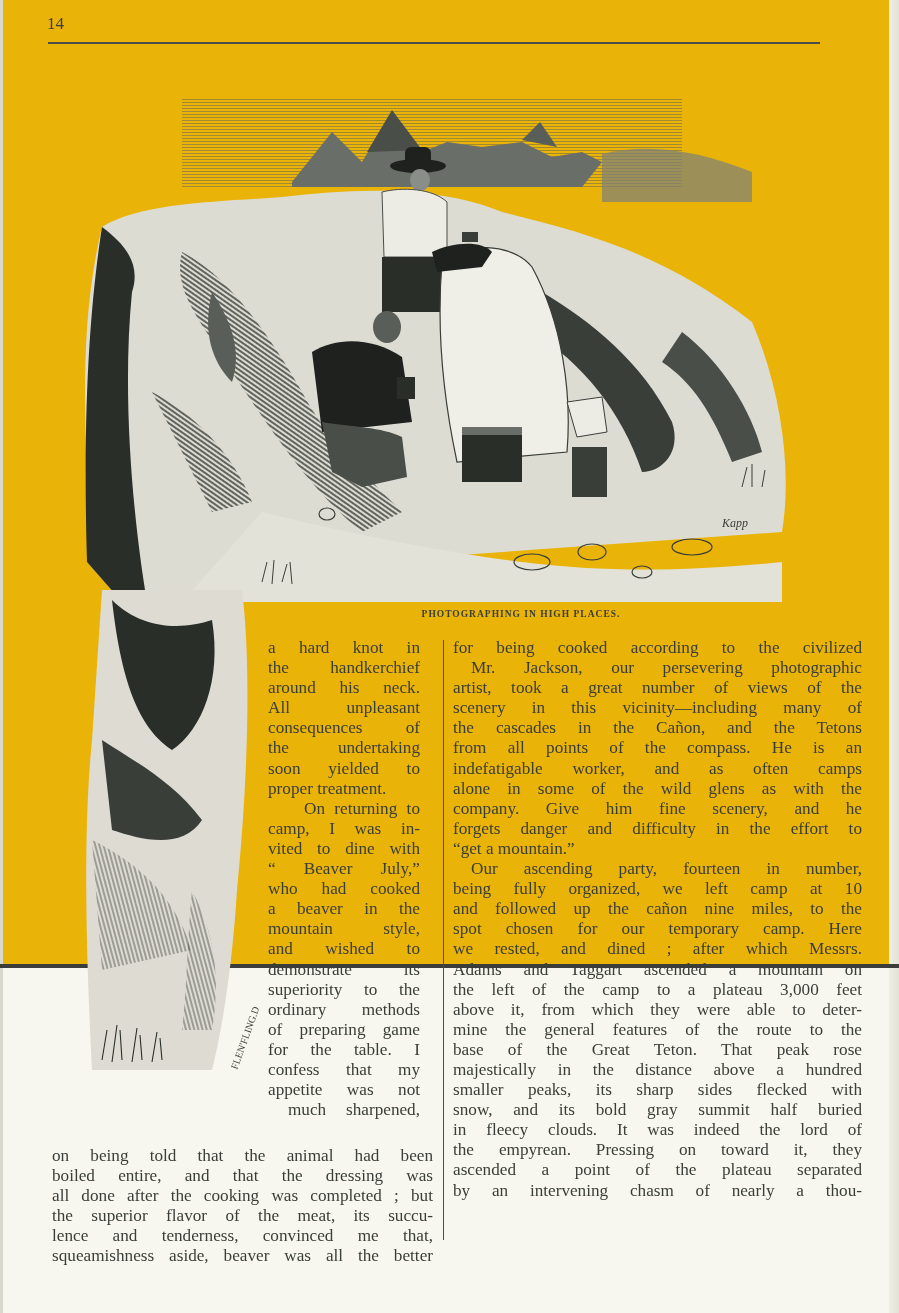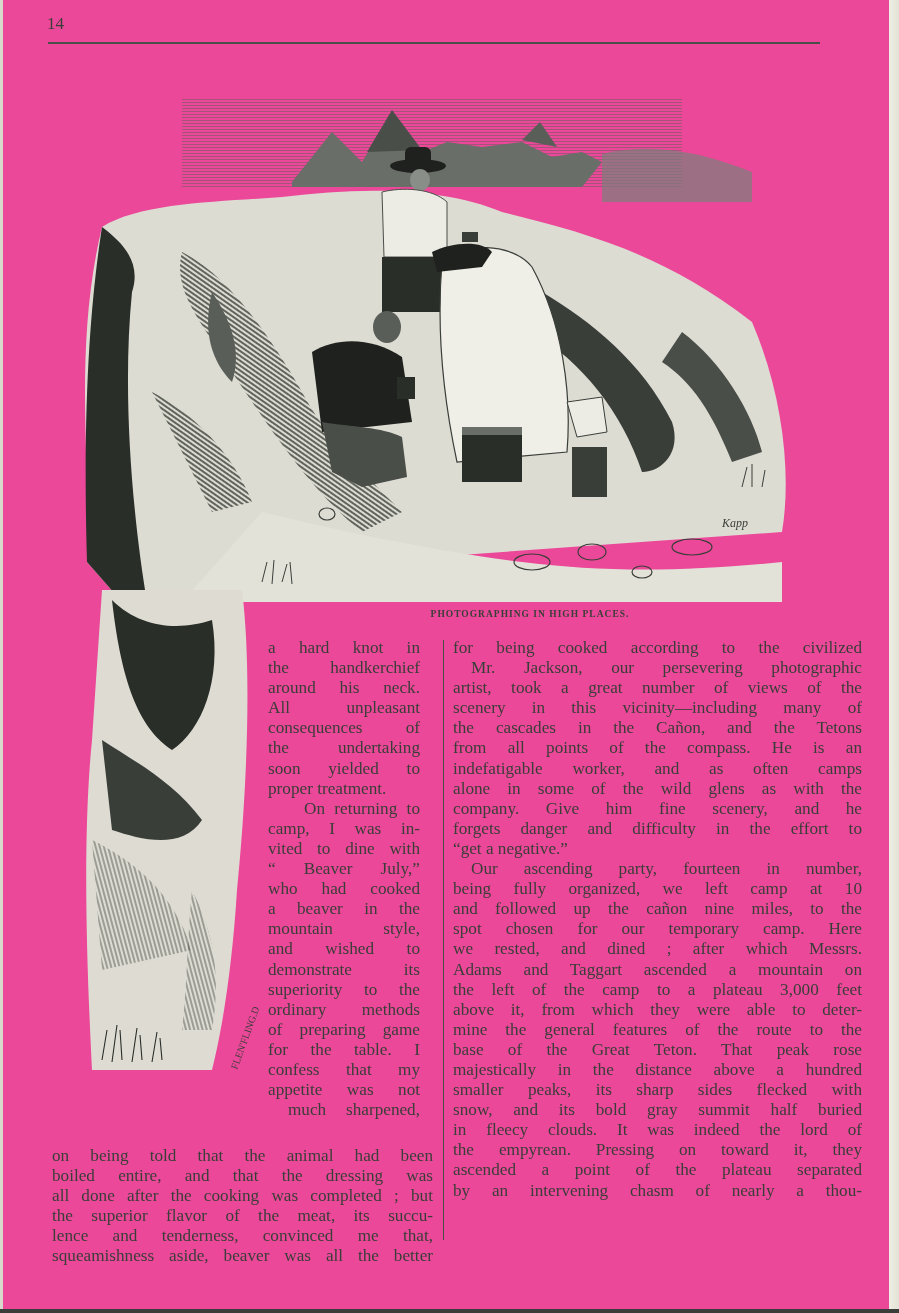--- a/index.html
+++ b/index.html
@@ -1,27 +1,27 @@
 <!DOCTYPE html>
 <html><head>
 <meta charset="utf-8">
 <style>
   html,body{margin:0;padding:0;}
   body{width:899px;height:1313px;background:#f7f7ef;position:relative;overflow:hidden;
        font-family:"Liberation Serif","DejaVu Serif",serif;color:#3a3e38;}
-  .page{position:absolute;left:0;top:0;width:899px;height:1313px;background:#ec4899;}
+  .page{position:absolute;left:0;top:0;width:899px;height:968px;background:#eab308;}
   .right-edge{position:absolute;right:0;top:0;width:10px;height:1313px;
        background:linear-gradient(to right,#eeeee4,#e2e2d6);}
   .bottom-edge{position:absolute;left:0;bottom:0;width:899px;height:4px;background:#3a3d3a;}
   .left-edge{position:absolute;left:0;top:0;width:3px;height:1313px;background:#d8d8cc;}
   .page-number{position:absolute;left:47px;top:14px;font-size:17px;color:#3a3e38;}
   .header-rule{position:absolute;left:48px;top:42px;width:772px;height:2px;background:#4a4d48;}
   .illustration{position:absolute;left:62px;top:92px;width:780px;height:510px;}
   .illustration-lower{position:absolute;left:62px;top:590px;width:215px;height:520px;}
-  .caption{position:absolute;left:380px;top:609px;width:300px;text-align:center;
+  .caption{position:absolute;left:371px;top:609px;width:300px;text-align:center;
        font-size:9.5px;letter-spacing:1px;font-weight:bold;color:#3a3e38;}
   .col-narrow{position:absolute;left:268px;top:638px;width:152px;font-size:17.2px;line-height:20.1px;
        text-align:justify;}
   .col-bottom{position:absolute;left:52px;top:1146px;width:381px;font-size:17.2px;line-height:20.1px;
        text-align:justify;font-family:Liberation Serif, serif;}
   .col-divider{position:absolute;left:443px;top:640px;width:1px;height:600px;background:#4a4d48;}
   .col-right{position:absolute;left:453px;top:638px;width:409px;font-size:17.2px;line-height:20.1px;
        text-align:justify;}
   .indent{text-indent:18px;}
   .line{display:block;text-align:justify;text-align-last:justify;white-space:nowrap;}
@@ -175,21 +175,21 @@
     <span class="line">for being cooked according to the civilized</span>
     <span class="line" style="padding-left:18px">Mr. Jackson, our persevering photographic</span>
     <span class="line">artist, took a great number of views of the</span>
     <span class="line">scenery in this vicinity—including many of</span>
     <span class="line">the cascades in the Cañon, and the Tetons</span>
     <span class="line">from all points of the compass. He is an</span>
     <span class="line">indefatigable worker, and as often camps</span>
     <span class="line">alone in some of the wild glens as with the</span>
     <span class="line">company. Give him fine scenery, and he</span>
     <span class="line">forgets danger and difficulty in the effort to</span>
-    <span class="line last">“get a negative.”</span>
+    <span class="line last">“get a mountain.”</span>
     <span class="line" style="padding-left:18px">Our ascending party, fourteen in number,</span>
     <span class="line">being fully organized, we left camp at 10</span>
     <span class="line">and followed up the cañon nine miles, to the</span>
     <span class="line">spot chosen for our temporary camp. Here</span>
     <span class="line">we rested, and dined ; after which Messrs.</span>
     <span class="line">Adams and Taggart ascended a mountain on</span>
     <span class="line">the left of the camp to a plateau 3,000 feet</span>
     <span class="line">above it, from which they were able to deter-</span>
     <span class="line">mine the general features of the route to the</span>
     <span class="line">base of the Great Teton. That peak rose</span>

